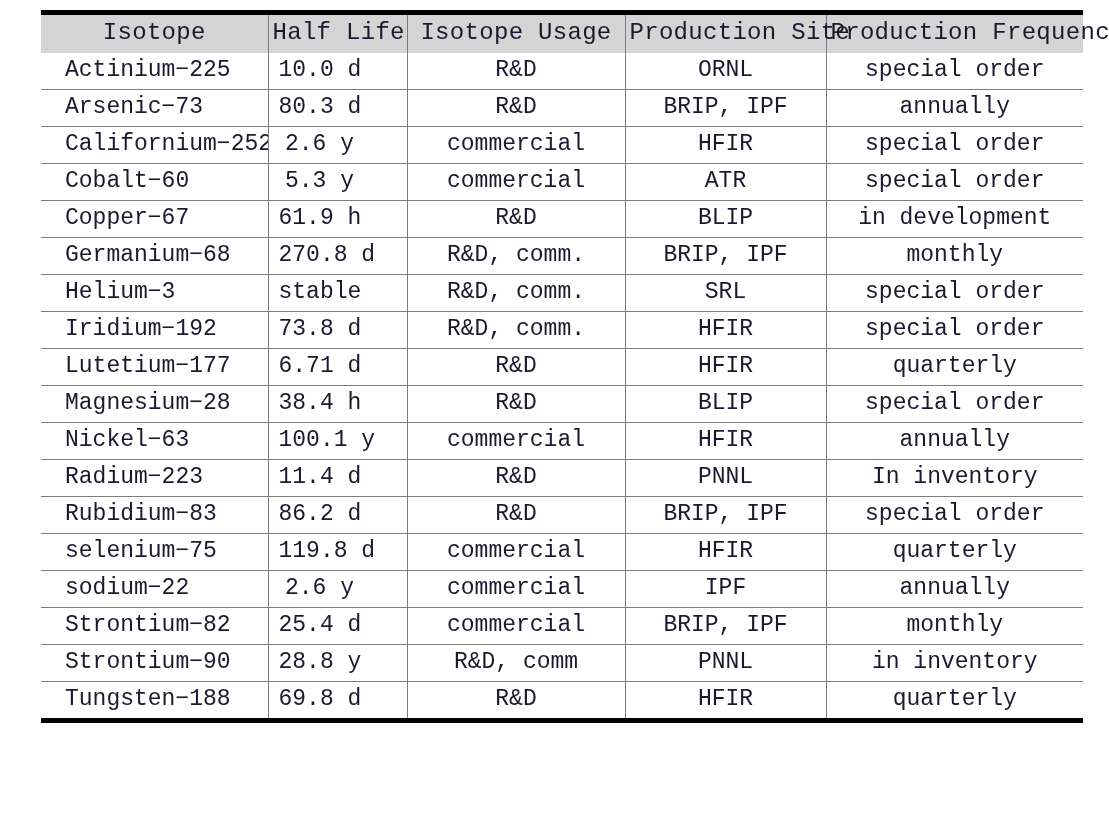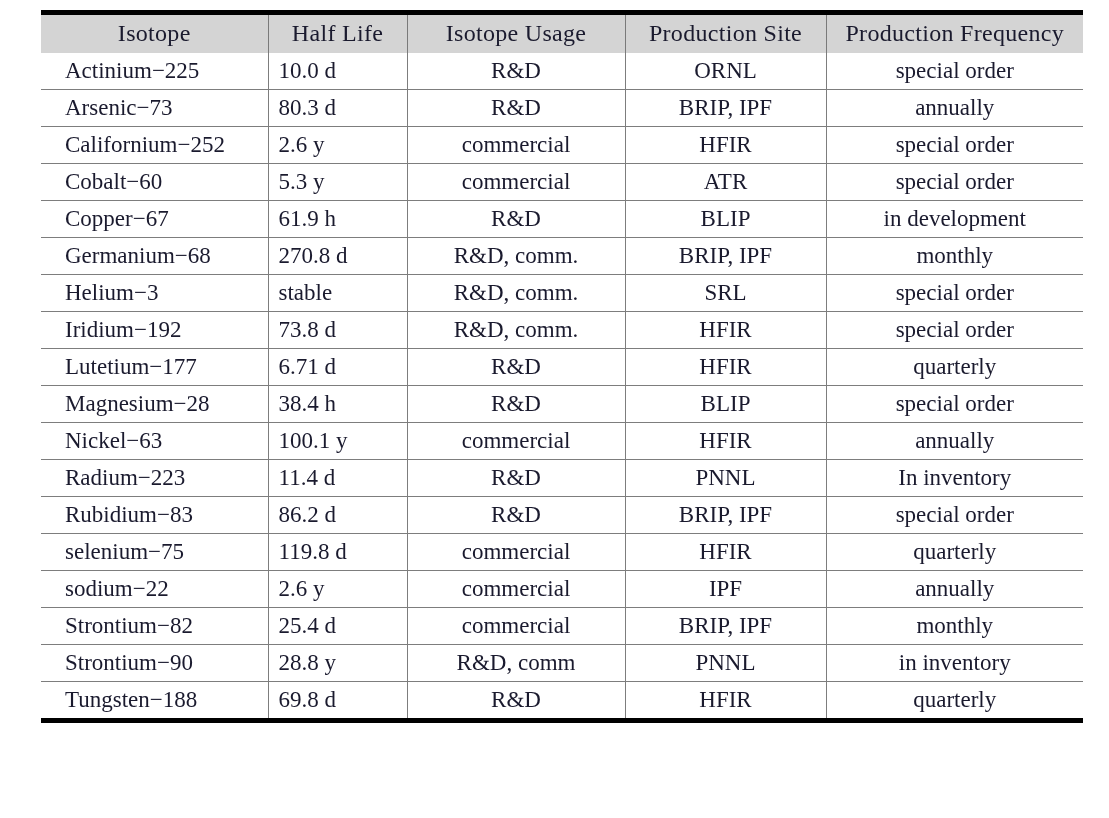--- a/index.html
+++ b/index.html
@@ -14,20 +14,21 @@
     font-family: "Liberation Serif", "DejaVu Serif", serif;
     color: #1a1a2e;
     overflow: hidden;
   }
 
   .page {
     position: relative;
     width: 1109px;
     height: 662px;
     box-sizing: border-box;
+    font-family: Liberation Mono, monospace;
   }
 
   .table-wrap {
     position: absolute;
     left: 41px;
     top: 10px;
     width: 1042px;
   }
 
   table.isotope-table {
@@ -79,21 +80,21 @@
   tbody tr:first-child td {
     border-top: none;
   }
 
   td.col-isotope {
     text-align: left;
     padding-left: 24px;
     margin-top: 28px;
   }
   td.col-halflife {
-    text-align: left;
+    text-align: center;
     padding-right: 46px;
   }
 </style>
 </head>
 <body>
 
 <div class="page">
   <div class="table-wrap">
     <table class="isotope-table">
       <colgroup>

